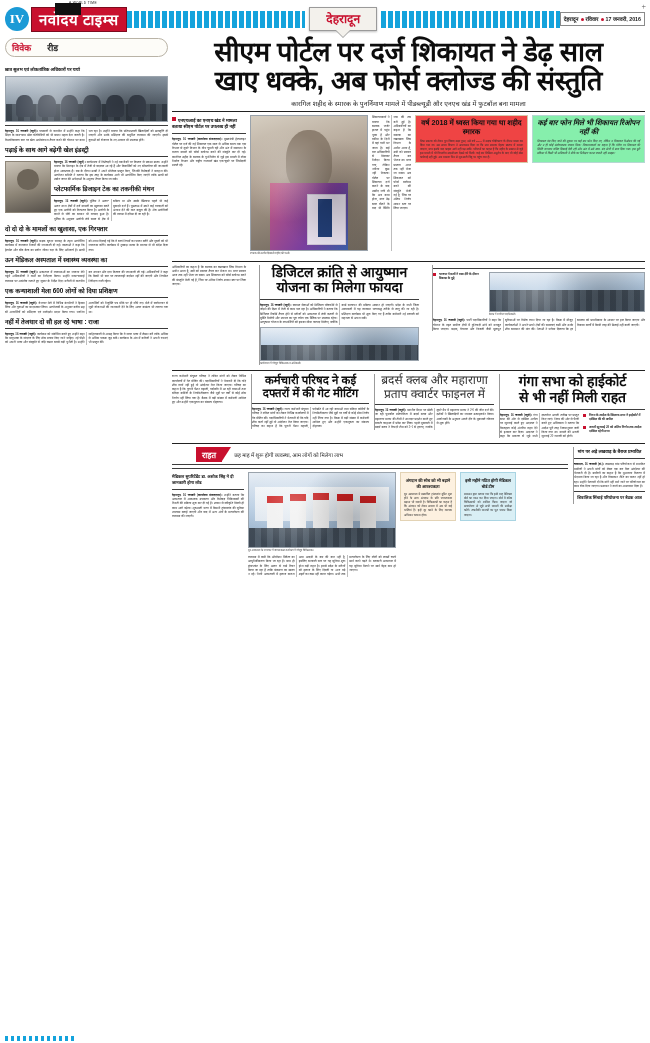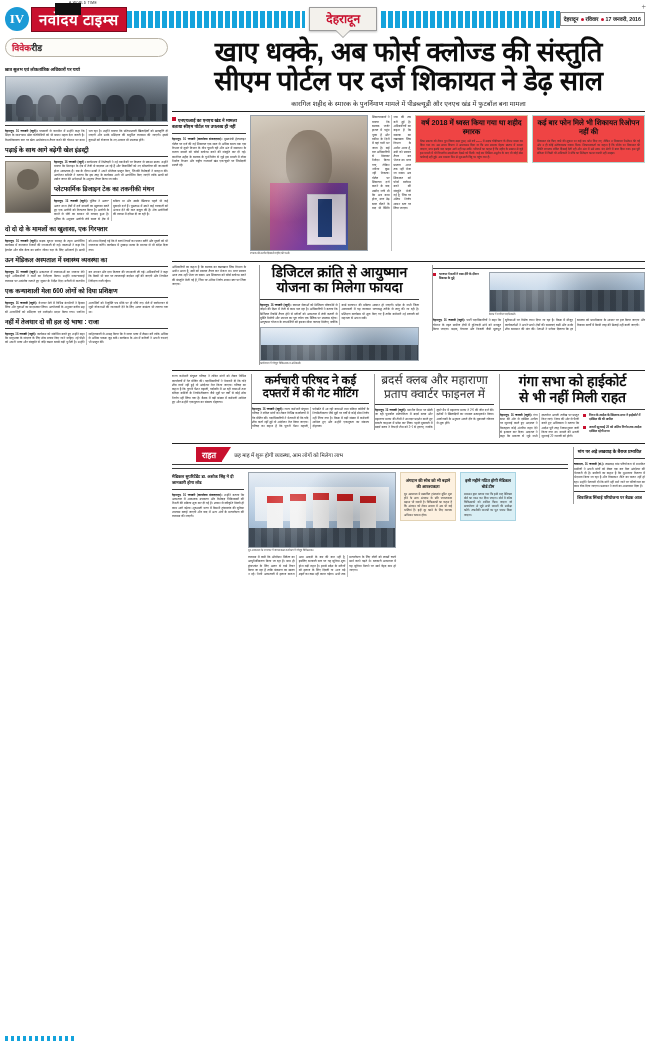--- a/index.html
+++ b/index.html
@@ -72,21 +72,21 @@
   .txt{
     font-size:3.05px; line-height:1.42; text-align:justify;
     color:#2c2c2c; font-family:"Liberation Serif",serif;
     word-spacing:.2px;
   }
   .txt.sm{ font-size:2.85px; }
 
   
   .vivek-head{
     border:1px solid #b9b3a6; border-radius:11px;
-    background:#fdfcf8; padding:2px 6px; display:flex; align-items:center; gap:0;
+    background:#fdfcf8; padding:2px 6px; display:flex; align-items:center; gap:16px;
     margin-bottom:10px;
   }
   .vivek-head .a{ color:#c8102e; font-weight:bold; font-size:9px; font-family:"Liberation Sans",sans-serif;}
   .vivek-head .b{ color:#222; font-weight:bold; font-size:9px; font-family:"Liberation Sans",sans-serif;}
 
   .kicker{
     font-size:4.6px; font-weight:bold; color:#111; line-height:1.3;
     margin:2px 0 3px 0; font-family:"Liberation Sans",sans-serif;
   }
   .subhead-l{
@@ -133,21 +133,21 @@
   .rule-thin{ border-top:.6px solid #3d3d3d; margin:3px 0; }
   .rule-med{ border-top:1.2px solid #222; margin:3px 0; }
   .rule-v{ border-left:.6px solid #9b9b9b; }
 
   .bullet-red{ display:inline-block;width:4px;height:4px;background:#c8102e;margin-right:2px;vertical-align:1px;}
   .bullet-red.sq{ border-radius:0; }
 
   .hdl-box{
     background:#ef4444; border:.5px solid #d6c8a8; padding:3px 4px;
   }
-  .hdl-box.mint{ background:#ef4444; border-color:#b5d8d2; }
+  .hdl-box.mint{ background:#86efac; border-color:#b5d8d2;font-style:italic; }
   .hdl-box h4{
     font-size:7.2px; font-weight:bold; text-align:center; line-height:1.2; color:#111;
     font-family:"Liberation Sans",sans-serif; margin-bottom:2px;
   }
 
   .sec-head{
     font-family:"Liberation Sans",sans-serif; font-weight:bold;
     font-size:14px; line-height:1.12; color:#0d0d0d; text-align:center;
   }
   .sec-head.lite{ font-weight:normal; color:#333; font-size:12px; }
@@ -326,22 +326,22 @@
 
       <div class="txt cols2">
         <span class="datel">देहरादून, 16 जनवरी (ब्यूरो)।</span>
         <span>कार्यक्रम को संबोधित करते हुए उन्होंने कहा कि मातृभाषा के संरक्षण के लिए ठोस प्रयास किए जाने चाहिए। नई पीढ़ी को अपनी भाषा और संस्कृति से जोड़े रखना सबसे बड़ी चुनौती है। उन्होंने साहित्यकारों से आग्रह किया कि वे सरल भाषा में लेखन करें ताकि अधिक से अधिक पाठक जुड़ सकें। कार्यक्रम के अंत में कवियों ने अपनी रचनाएं भी प्रस्तुत कीं।</span>
       </div>
     </div>
 
     <div class="col-main">
 
       <div>
+        <div class="main-head">सीएम पोर्टल पर दर्ज शिकायत ने डेढ़ साल</div>
         <div class="main-head">खाए धक्के, अब फोर्स क्लोज्ड की संस्तुति</div>
-        <div class="main-head">सीएम पोर्टल पर दर्ज शिकायत ने डेढ़ साल</div>
         <div class="main-sub">कारगिल शहीद के स्मारक के पुनर्निमाण मामले में पीडब्ल्यूडी और एनएच खंड में फुटबॉल बना मामला</div>
         <div class="rule-med"></div>
       </div>
 
       <div style="display:flex; gap:4px; align-items:flex-start;">
 
         <div style="width:74px; flex:0 0 74px;">
           <div class="kicker">
             <span class="bullet-red sq"></span><span>एनएचआई का एनएच खंड ने मामला बताया सीएम पोर्टल पर उपलब्ध ही नहीं</span>
           </div>

